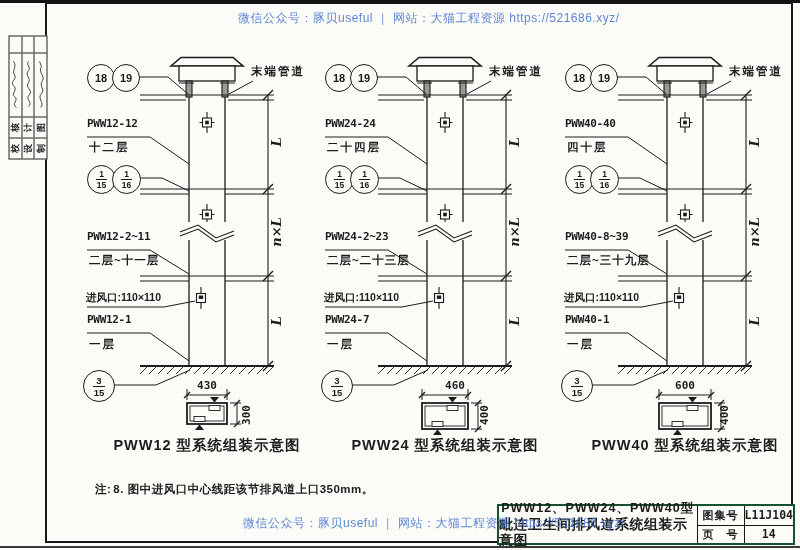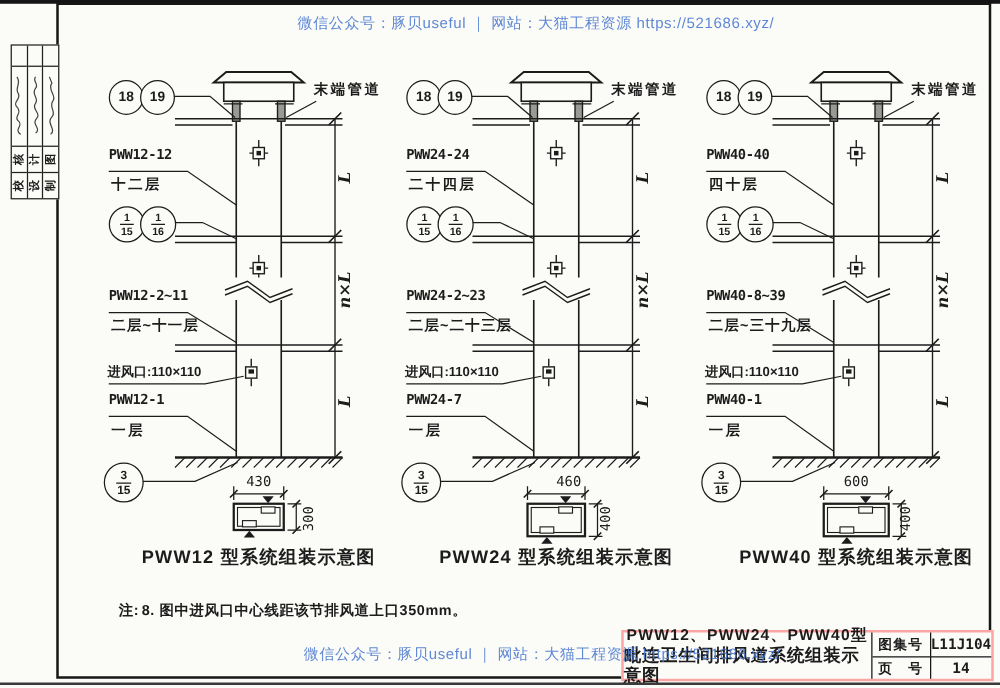--- a/index.html
+++ b/index.html
@@ -34,29 +34,29 @@
         display:flex;align-items:center;justify-content:center;font-size:11px;font-weight:bold;background:#fbfbf8;}
   .fcirc{position:absolute;width:27px;height:27px;border:1.3px solid #1c1c1c;border-radius:50%;
         display:flex;flex-direction:column;align-items:center;justify-content:center;
         font-size:8.5px;font-weight:bold;background:#fbfbf8;}
   .fcirc .fn{border-bottom:1.1px solid #1c1c1c;padding:0 3px;line-height:10px;}
   .fcirc .fd{line-height:10px;}
   .fcirc.big{width:30px;height:30px;font-size:9.5px;}
   .fcirc.big .fn,.fcirc.big .fd{line-height:11px;}
   .rot{display:flex;align-items:center;justify-content:center;transform:rotate(-90deg);
        font-family:"DejaVu Serif",serif;font-style:italic;font-weight:bold;font-size:13px;}
-  .dimtxt{font-family:"DejaVu Sans Mono",monospace;font-weight:normal;font-size:11px;}
+  .dimtxt{font-family:"DejaVu Sans Mono",monospace;font-weight:bold;font-size:11px;}
   .caption{left:0;top:381px;width:250px;text-align:center;font-size:14.5px;font-weight:bold;letter-spacing:1px;}
 
   
   .notes{left:95px;top:481px;display:flex;font-size:11.5px;font-weight:bold;line-height:16px;letter-spacing:.5px;}
   .notes .np{margin-right:2px;}
 
   
-  .tblock{left:497px;top:504px;width:294px;height:37px;border:2px solid #fca5a5;display:flex;background:#fbfbf8;}
+  .tblock{left:497px;top:504px;width:294px;height:37px;border:2px solid #14532d;display:flex;background:#fbfbf8;}
   .tb-title{width:211px;border-right:1.6px solid #161616;display:flex;flex-direction:column;
             align-items:center;justify-content:center;}
   .tb-l1{font-size:12.5px;font-weight:bold;letter-spacing:1px;line-height:15px;}
   .tb-l2{font-size:14px;font-weight:bold;letter-spacing:.5px;line-height:16px;}
   .tb-grid{flex:1;display:grid;grid-template-columns:46px 1fr;grid-template-rows:1fr 1fr;}
   .tb-cell{display:flex;align-items:center;justify-content:center;border-left:0;}
   .tb-cell.lbl{font-size:11px;font-weight:bold;letter-spacing:1px;}
   .tb-cell.val{border-left:1.4px solid #161616;font-family:"DejaVu Sans Mono",monospace;font-weight:bold;font-size:11.5px;}
   .tb-cell.r2{border-top:1.4px solid #161616;}
 </style>

